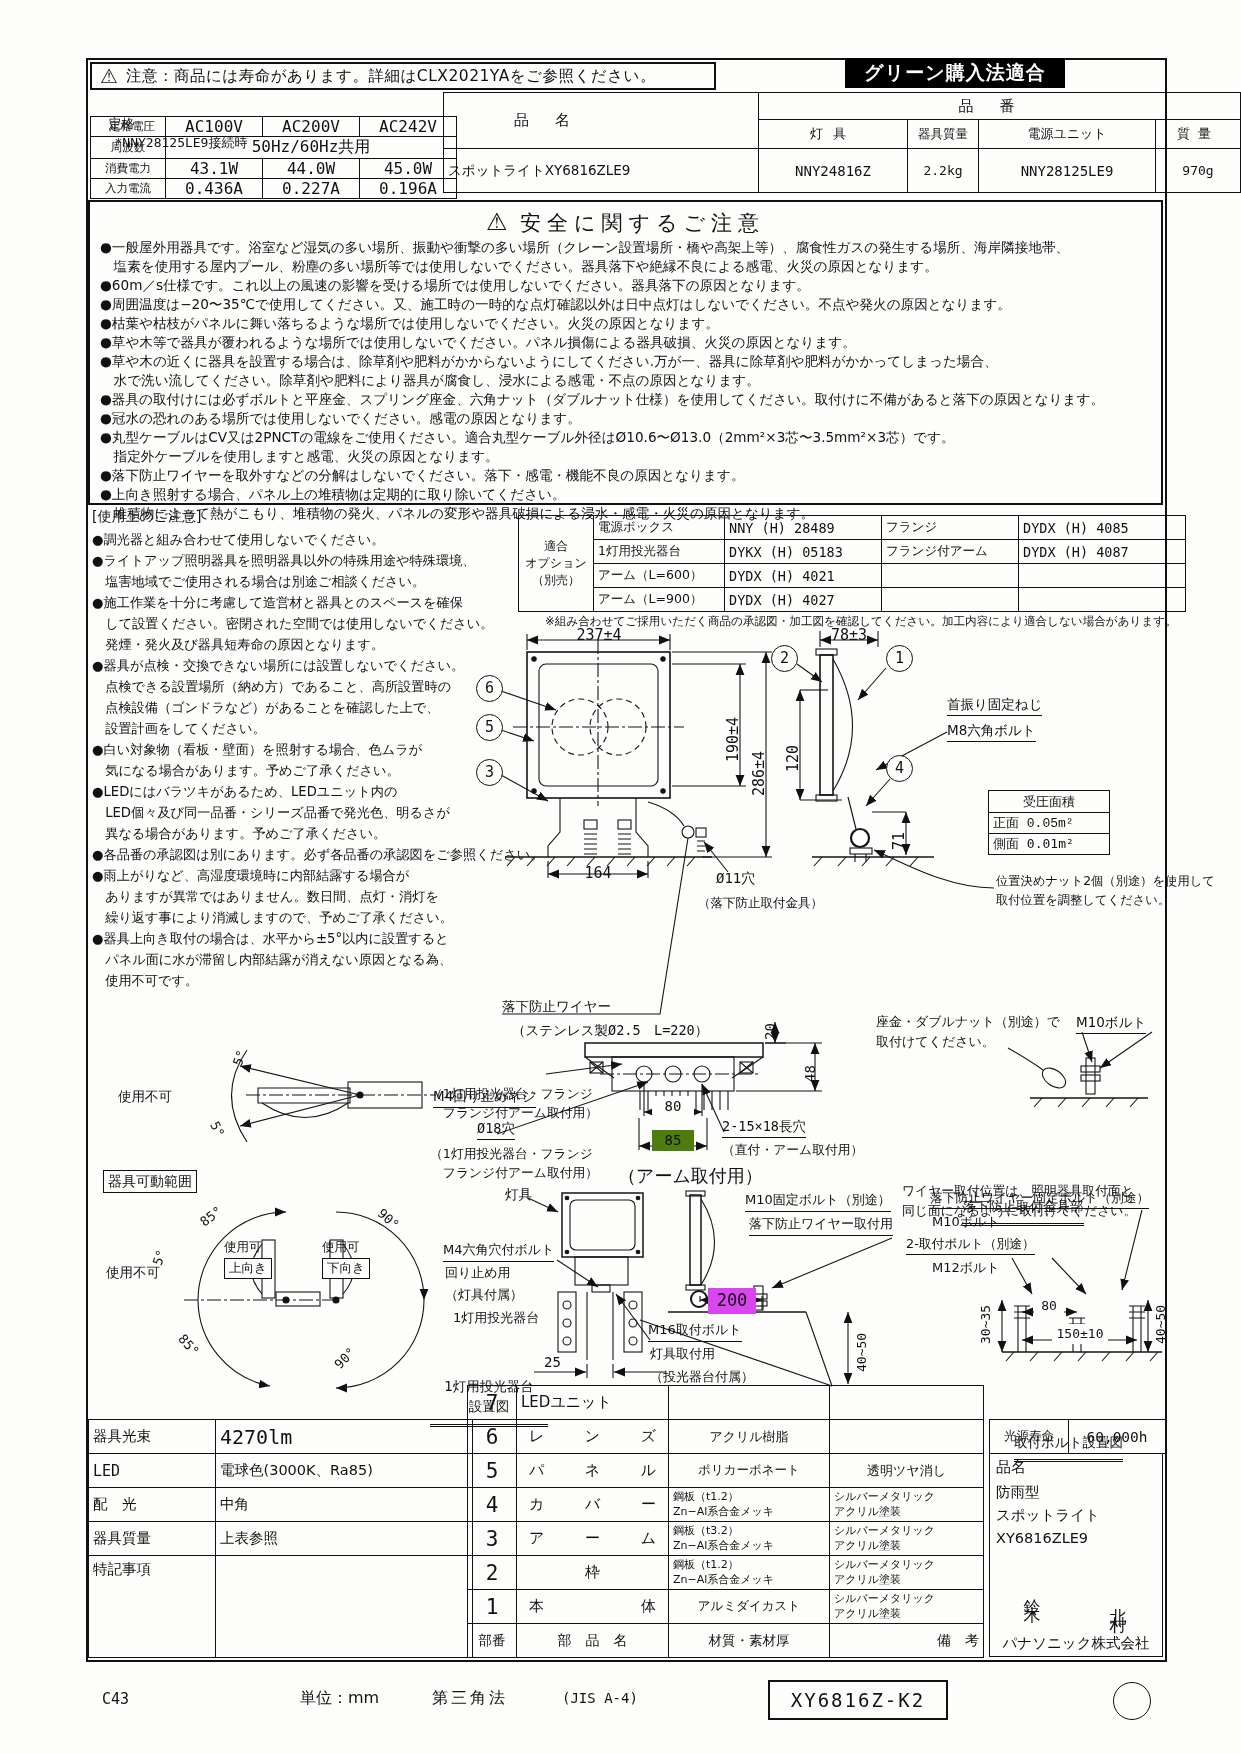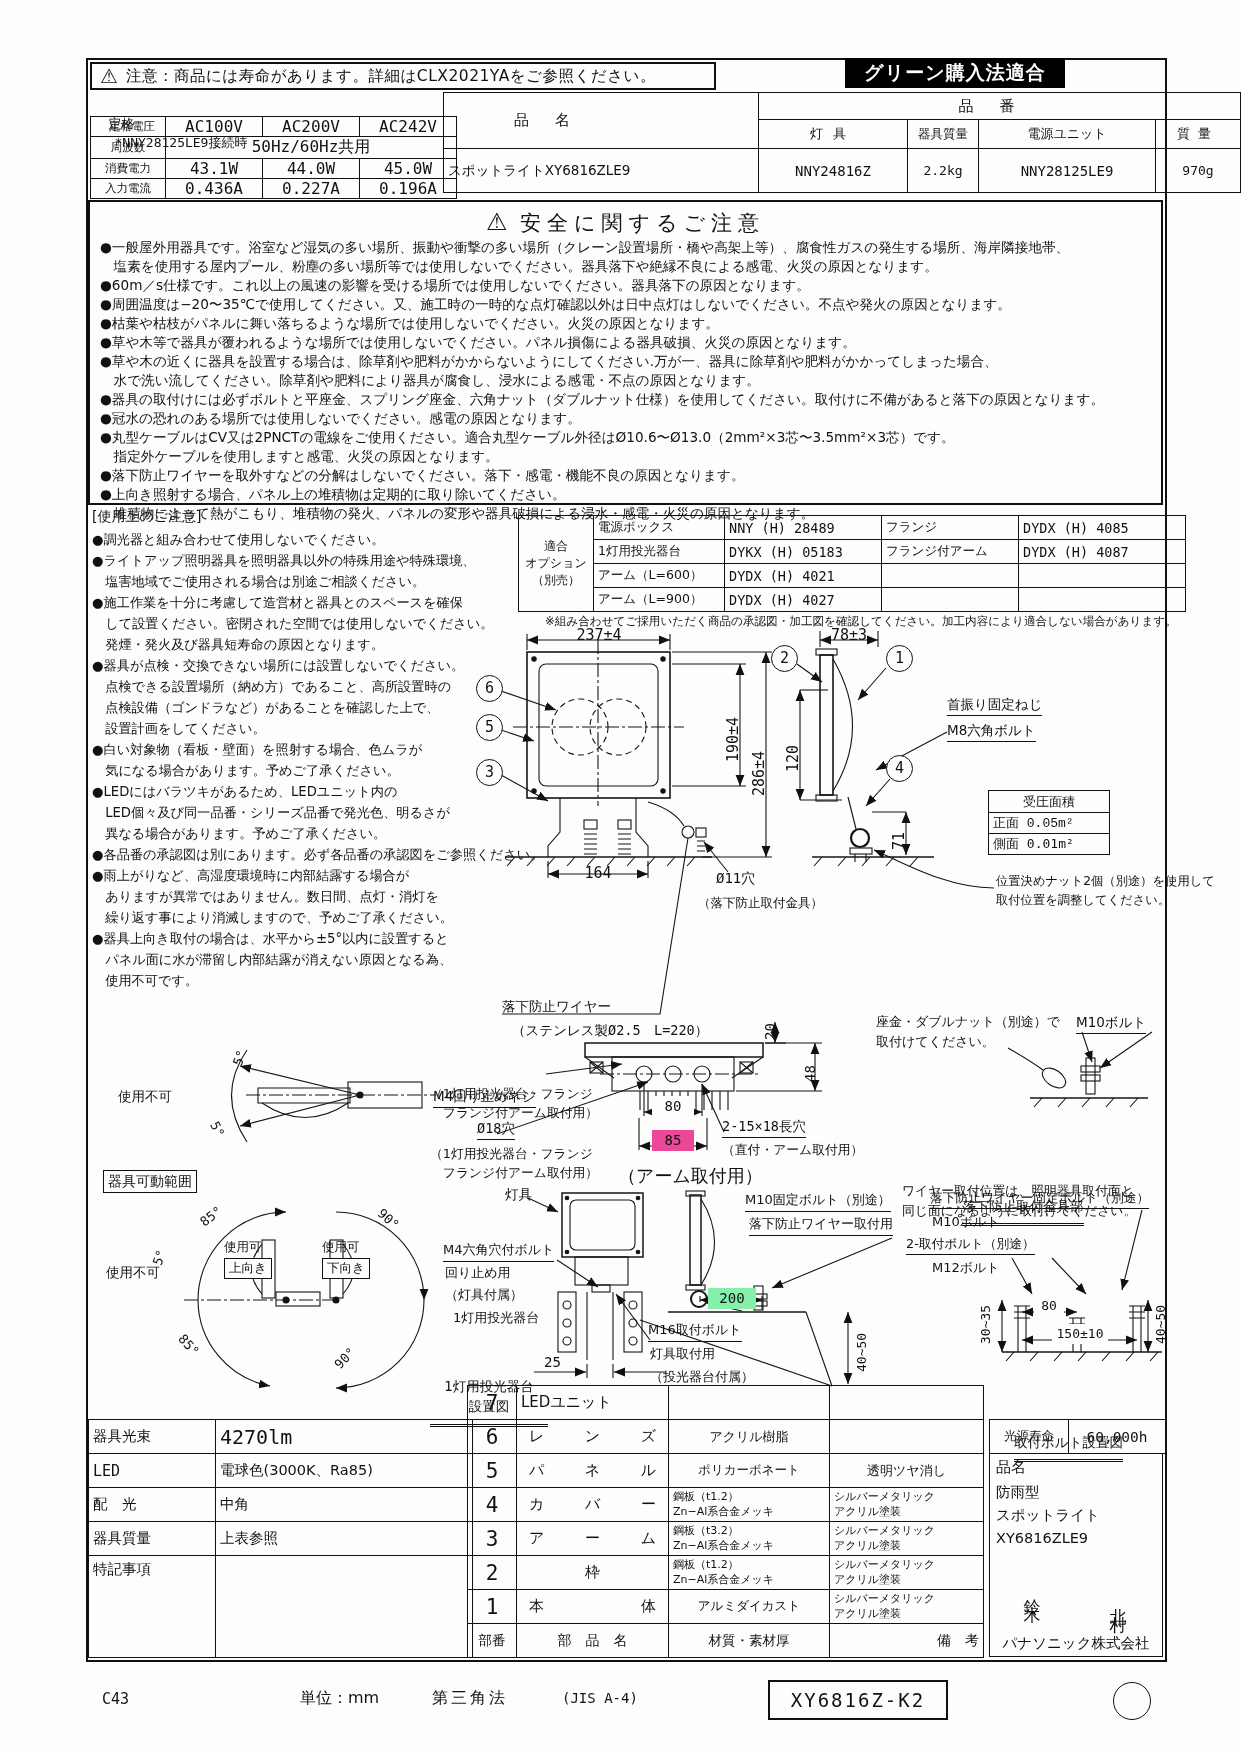--- a/index.html
+++ b/index.html
@@ -419,21 +419,21 @@
   <div class="L mono r90" style="left:760px;top:1040px;font-size:14px;">20</div>
   <div class="L mono r90" style="left:800px;top:1082px;font-size:14px;">48</div>
   <div class="L ul" style="left:433px;top:1058px;font-size:13.5px;margin-top:28px;">M4回り止めネジ</div>
   <div class="L" style="left:430px;top:1084px;font-size:12.8px;white-space:pre-line;">（1灯用投光器台・フランジ
 　フランジ付アーム取付用）</div>
   <div class="L ul mono" style="left:441px;top:1118px;font-size:13.5px;margin-left:36px;">Ø18穴</div>
   <div class="L" style="left:430px;top:1144px;font-size:12.8px;white-space:pre-line;">（1灯用投光器台・フランジ
 　フランジ付アーム取付用）</div>
   <div class="L" style="left:618px;top:1162px;font-size:18px;">（アーム取付用）</div>
   <div class="L mono c" style="left:652px;top:1096px;width:42px;font-size:14px;background:#fdfdfc;">80</div>
-  <div class="L mono c" style="left:652px;top:1130px;width:42px;font-size:14px;background:#ec4899;">85</div>
+  <div class="L mono c" style="left:652px;top:1130px;width:42px;font-size:14px;background:#4d7c0f;">85</div>
   <div class="L ul mono" style="left:722px;top:1116px;font-size:13.5px;">2-15×18長穴</div>
   <div class="L" style="left:722px;top:1140px;font-size:12.8px;">（直付・アーム取付用）</div>
 
   <div class="L" style="left:902px;top:1137px;font-size:12.8px;line-height:1.6;margin-top:44px;">ワイヤー取付位置は、照明器具取付面と
 同じ面になるように取付けてください。</div>
   <div class="L dul" style="left:962px;top:1158px;font-size:13.5px;">落下防止取付金具部</div>
   <div class="L ul" style="left:930px;top:1188px;font-size:12.8px;">落下防止ワイヤー固定ボルト（別途）</div>
   <div class="L" style="left:932px;top:1212px;font-size:13px;">M10ボルト</div>
   <div class="L ul" style="left:906px;top:1234px;font-size:12.8px;">2-取付ボルト（別途）</div>
   <div class="L" style="left:932px;top:1258px;font-size:13px;">M12ボルト</div>
@@ -449,21 +449,21 @@
   <div class="L" style="left:445px;top:1285px;font-size:13px;">（灯具付属）</div>
   <div class="L" style="left:453px;top:1308px;font-size:13px;">1灯用投光器台</div>
   <div class="L dul c" style="left:430px;top:1338px;font-size:13.5px;white-space:pre-line;width:118px;">1灯用投光器台
 設置図</div>
   <div class="L mono" style="left:544px;top:1352px;font-size:14px;">25</div>
   <div class="L ul" style="left:648px;top:1320px;font-size:13px;">M16取付ボルト</div>
   <div class="L" style="left:650px;top:1344px;font-size:13px;">灯具取付用</div>
   <div class="L" style="left:650px;top:1367px;font-size:13px;">（投光器台付属）</div>
   <div class="L ul" style="left:745px;top:1190px;font-size:13px;">M10固定ボルト（別途）</div>
   <div class="L ul" style="left:749px;top:1214px;font-size:13px;">落下防止ワイヤー取付用</div>
-  <div class="L mono c" style="left:708px;top:1288px;width:48px;font-size:14px;background:#86efac;">200</div>
+  <div class="L mono c" style="left:708px;top:1288px;width:48px;font-size:17px;background:#d946ef;">200</div>
   <div class="L mono r90" style="left:852px;top:1372px;font-size:13px;">40~50</div>
 
   <div class="L" style="left:118px;top:1086px;font-size:13.5px;">使用不可</div>
   <div class="L mono" style="left:228px;top:1062px;transform:rotate(-70deg);transform-origin:left top;font-size:13px;">5°</div>
   <div class="L mono" style="left:222px;top:1118px;transform:rotate(62deg);transform-origin:left top;font-size:13px;">5°</div>
   <div class="L boxed" style="left:103px;top:1170px;font-size:14px;">器具可動範囲</div>
   <div class="L" style="left:106px;top:1262px;font-size:13.5px;">使用不可</div>
   <div class="L mono" style="left:148px;top:1262px;transform:rotate(-72deg);transform-origin:left top;font-size:13px;">5°</div>
   <div class="L mono" style="left:196px;top:1216px;transform:rotate(-38deg);transform-origin:left top;font-size:13px;">85°</div>
   <div class="L" style="left:224px;top:1238px;font-size:12.5px;">使用可</div>

